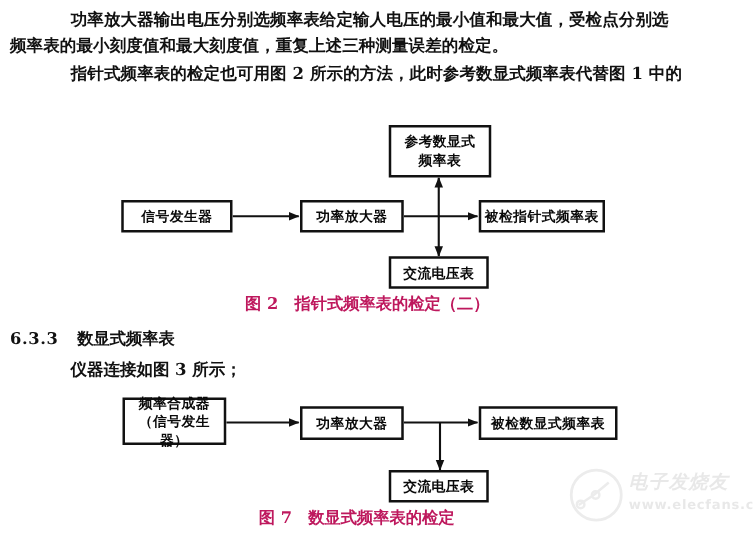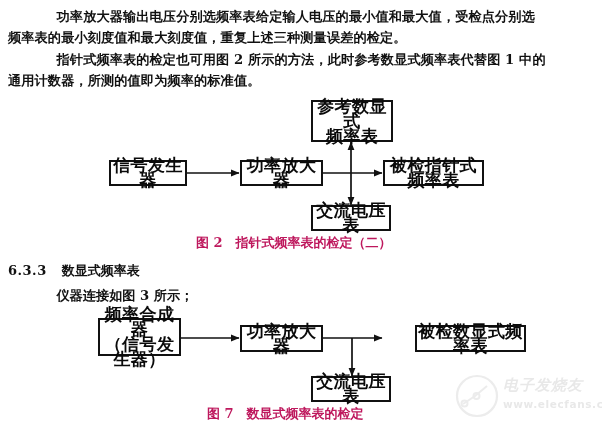--- a/index.html
+++ b/index.html
@@ -63,21 +63,21 @@
   .diagram { position: absolute; left: 0; top: 0; width: 602px; height: 432px; pointer-events: none; }
   .node {
     position: absolute;
     box-sizing: border-box;
     border: 2px solid #111;
     background: #fff;
     display: flex;
     align-items: center;
     justify-content: center;
     text-align: center;
-    font-size: 17px;
+    font-size: 11px;
     font-weight: 700;
     line-height: 15px;
     letter-spacing: 0.4px;
     color: #0a0a0a;
     white-space: pre-line;
     pointer-events: auto;
   }
 
   .caption {
     position: absolute;
@@ -121,21 +121,20 @@
 </style>
 </head>
 <body>
 
 <div class="page">
 
   <div class="para l1">　　功率放大器输出电压分别选频率表给定输人电压的最小值和最大值，受检点分别选</div>
   <div class="para l2">频率表的最小刻度值和最大刻度值，重复上述三种测量误差的检定。</div>
 
   <div class="para l3">　　指针式频率表的检定也可用图 2 所示的方法，此时参考数显式频率表代替图 1 中的</div>
-  <div class="para l4">通用计数器，所测的值即为频率的标准值。</div>
 
   <svg class="diagram" viewBox="0 0 602 432" width="602" height="432">
     <defs>
       <marker id="arrowR" markerWidth="9" markerHeight="9" refX="8" refY="4" orient="auto" markerUnits="userSpaceOnUse">
         <path d="M0,0.6 L8.5,4 L0,7.4 z" fill="#111"></path>
       </marker>
       <marker id="arrowU" markerWidth="9" markerHeight="9" refX="8" refY="4" orient="auto" markerUnits="userSpaceOnUse">
         <path d="M0,0.6 L8.5,4 L0,7.4 z" fill="#111"></path>
       </marker>
       <marker id="arrowD" markerWidth="9" markerHeight="9" refX="8" refY="4" orient="auto" markerUnits="userSpaceOnUse">
@@ -153,38 +152,38 @@
 
     <line x1="181" y1="338" x2="239" y2="338" stroke="#111" stroke-width="1.7" marker-end="url(#arrowR)"></line>
 
     <line x1="323" y1="338" x2="382" y2="338" stroke="#111" stroke-width="1.7" marker-end="url(#arrowR)"></line>
 
     <line x1="352" y1="338" x2="352" y2="376" stroke="#111" stroke-width="1.7" marker-end="url(#arrowD)"></line>
   </svg>
 
   <div class="node" style="left:311px; top:100px; width:82px; height:42px;">参考数显式
 频率表</div>
-  <div class="node" style="left:109px; top:160px; width:78px; height:26px;">信号发生器</div>
+  <div class="node" style="left:97px; top:160px; width:89px; height:26px;">信号发生器</div>
   <div class="node" style="left:240px; top:160px; width:83px; height:26px;">功率放大器</div>
   <div class="node" style="left:383px; top:160px; width:101px; height:26px;">被检指针式频率表</div>
   <div class="node" style="left:311px; top:205px; width:80px; height:26px;">交流电压表</div>
 
   <div class="caption" style="left:196px; top:234px;">
     <span>图 2</span><span class="gap"></span><span>指针式频率表的检定（二）</span>
   </div>
 
   <div class="heading">
     <span class="num">6.3.3</span><span class="txt">数显式频率表</span>
   </div>
   <div class="subline">　　仪器连接如图 3 所示；</div>
 
   <div class="node" style="left:98px; top:318px; width:83px; height:38px;">频率合成器
 （信号发生器）</div>
   <div class="node" style="left:240px; top:325px; width:83px; height:27px;">功率放大器</div>
-  <div class="node" style="left:383px; top:325px; width:111px; height:27px;margin-left:32px;">被检数显式频率表</div>
+  <div class="node" style="left:383px; top:325px; width:111px; height:27px;">被检数显式频率表</div>
   <div class="node" style="left:311px; top:376px; width:80px; height:26px;">交流电压表</div>
 
   <div class="caption" style="left:207px; top:405px;">
     <span>图 7</span><span class="gap"></span><span>数显式频率表的检定</span>
   </div>
 
   <div class="watermark">
     <svg width="44" height="44" viewBox="0 0 44 44">
       <circle cx="22" cy="22" r="20" fill="none" stroke="#d2d2d2" stroke-width="2.2"></circle>
       <path d="M8 30 L20 22 L32 12" fill="none" stroke="#d2d2d2" stroke-width="2"></path>

